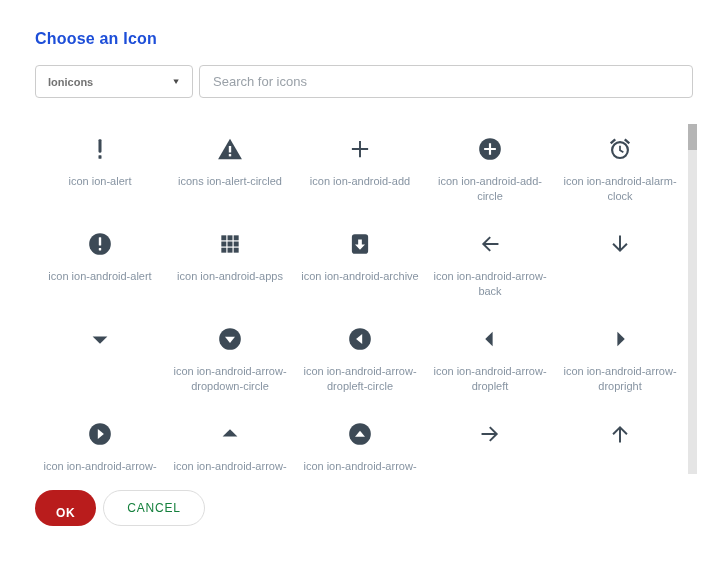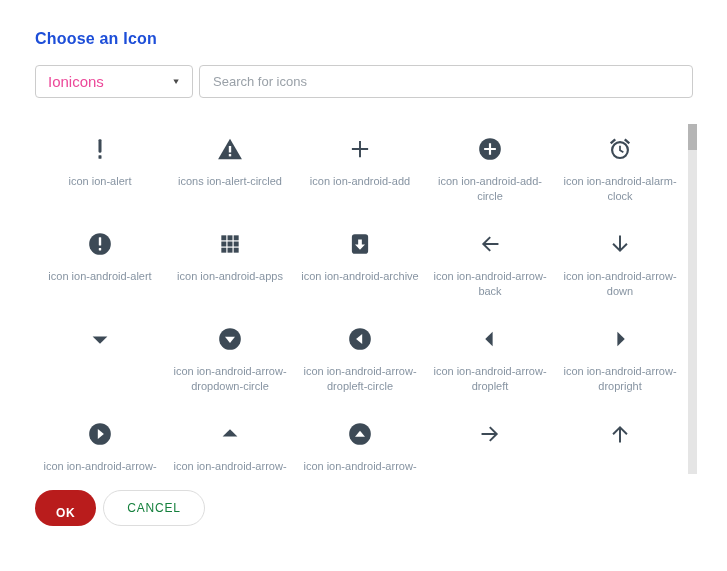--- a/index.html
+++ b/index.html
@@ -18,21 +18,21 @@
   .controls{
     display:flex;align-items:center;
     margin:17px 34px 0 35px;
   }
   .select{
     width:158px;height:33px;box-sizing:border-box;flex:0 0 auto;
     border:1px solid #ccc;border-radius:4px;background:#fff;
     display:flex;align-items:center;justify-content:space-between;
     padding:0 12px;cursor:pointer;
   }
-  .select-value{font-size:15px;color:#ec4899;}
+  .select-value{font-size:11px;color:#737373;font-weight:bold;}
   .select-arrow{font-size:8px;color:#4a4a4a;transform:scaleX(1.15);}
   .search{
     flex:1;height:33px;box-sizing:border-box;margin-left:6px;
     border:1px solid #ccc;border-radius:4px;
     padding:0 13px;font-size:13px;color:#ec4899;outline:none;
     font-family:"Liberation Sans","DejaVu Sans",sans-serif;
   }
   .search::placeholder{color:#9aa1a8;opacity:1;}
 
   .grid-wrap{
@@ -187,21 +187,20 @@
             </svg>
           </span>
           <div class="glabel">icon ion-android-arrow-back</div>
         </div>
         <div class="cell">
           <span class="gicon">
             <svg viewBox="0 0 24 24" width="26" height="26" fill="#3d4a56">
               <path d="M12 4.2V18M5.6 11.8L12 18.2l6.4-6.4" fill="none" stroke="#3d4a56" stroke-width="1.8"></path>
             </svg>
           </span>
-          <div class="glabel">icon ion-android-arrow-down</div>
         </div>
         <div class="cell">
           <span class="gicon">
             <svg viewBox="0 0 24 24" width="26" height="26" fill="#3d4a56">
               <path d="M5.2 9.6h13.6L12 16.4z"></path>
             </svg>
           </span>
         </div>
         <div class="cell">
           <span class="gicon">

